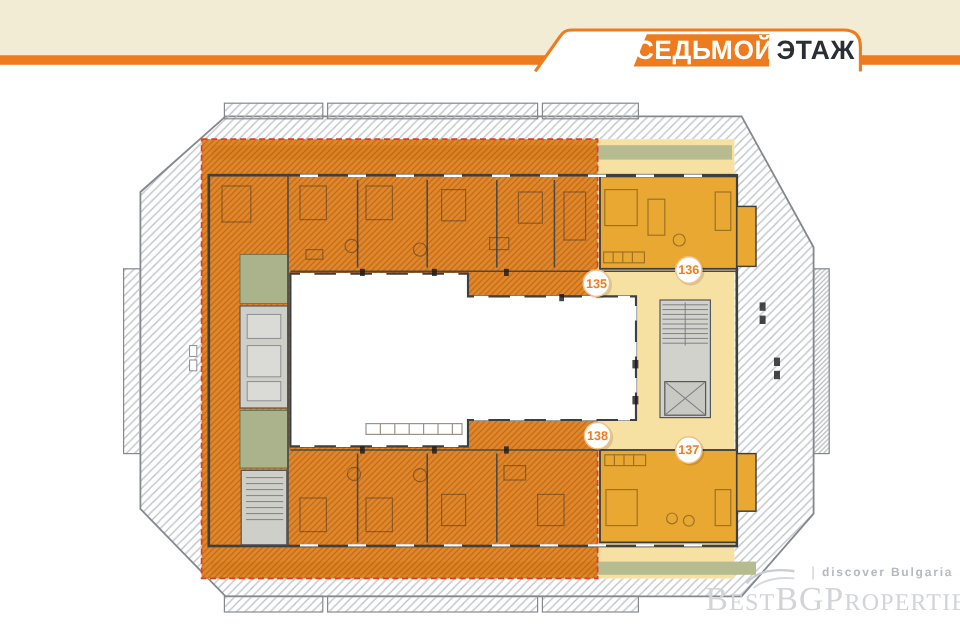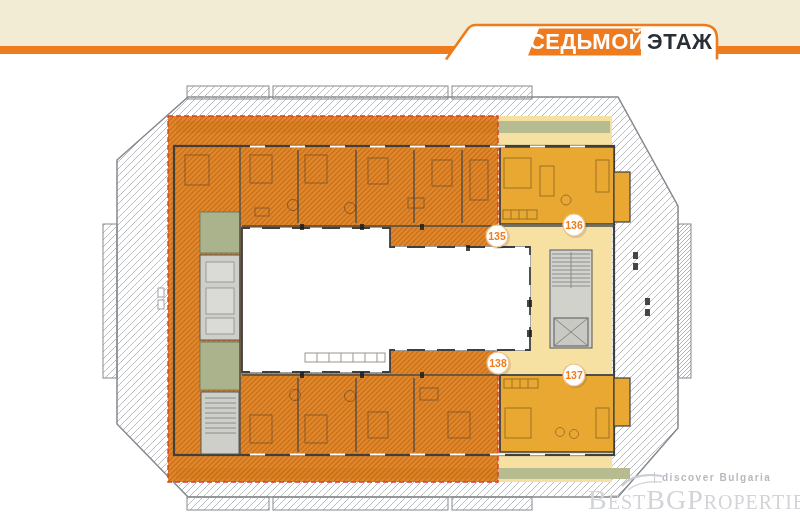--- a/index.html
+++ b/index.html
@@ -7,21 +7,21 @@
          font-family:"Liberation Sans",sans-serif;}
   #plan-svg{position:absolute;left:0;top:0;}
   .hdr-primary{font-family:"Liberation Sans",sans-serif;font-weight:bold;font-size:22px;fill:#ffffff;letter-spacing:0.5px;}
   .hdr-secondary{font-family:"Liberation Sans",sans-serif;font-weight:bold;font-size:22px;fill:#2a2f36;letter-spacing:0.5px;}
   .badge-num{font-family:"Liberation Sans",sans-serif;font-weight:bold;font-size:10.5px;fill:#ef7d1f;text-anchor:middle;}
   .furn{stroke:#4b3c28;fill:none;stroke-width:1;opacity:.55;}
   .furng{stroke:#6b4f1f;fill:none;stroke-width:1;opacity:.6;}
   .wall{stroke:#4a4a4a;stroke-width:1.3;fill:none;}
   .win{stroke:#ffffff;stroke-width:2;fill:none;}
   #watermark{position:absolute;left:586px;top:458px;width:214px;height:60px;pointer-events:none;}
-  #wm-tagline{position:absolute;left:68px;top:14px;font-size:10px;font-weight:bold;
+  #wm-tagline{position:absolute;left:91px;top:14px;font-size:10px;font-weight:bold;
               color:#b6bac0;letter-spacing:1.5px;border-left:1px solid #c9ccd1;padding-left:7px;white-space:nowrap;}
   #wm-brand{position:absolute;left:2px;top:26px;font-family:"Liberation Serif",serif;
             font-variant:small-caps;font-size:28px;color:#d2d4d8;letter-spacing:1px;white-space:nowrap;}
   #wm-swoosh{position:absolute;left:34px;top:6px;}
 </style>
 </head>
 <body>
 
 <div id="stage">
 

